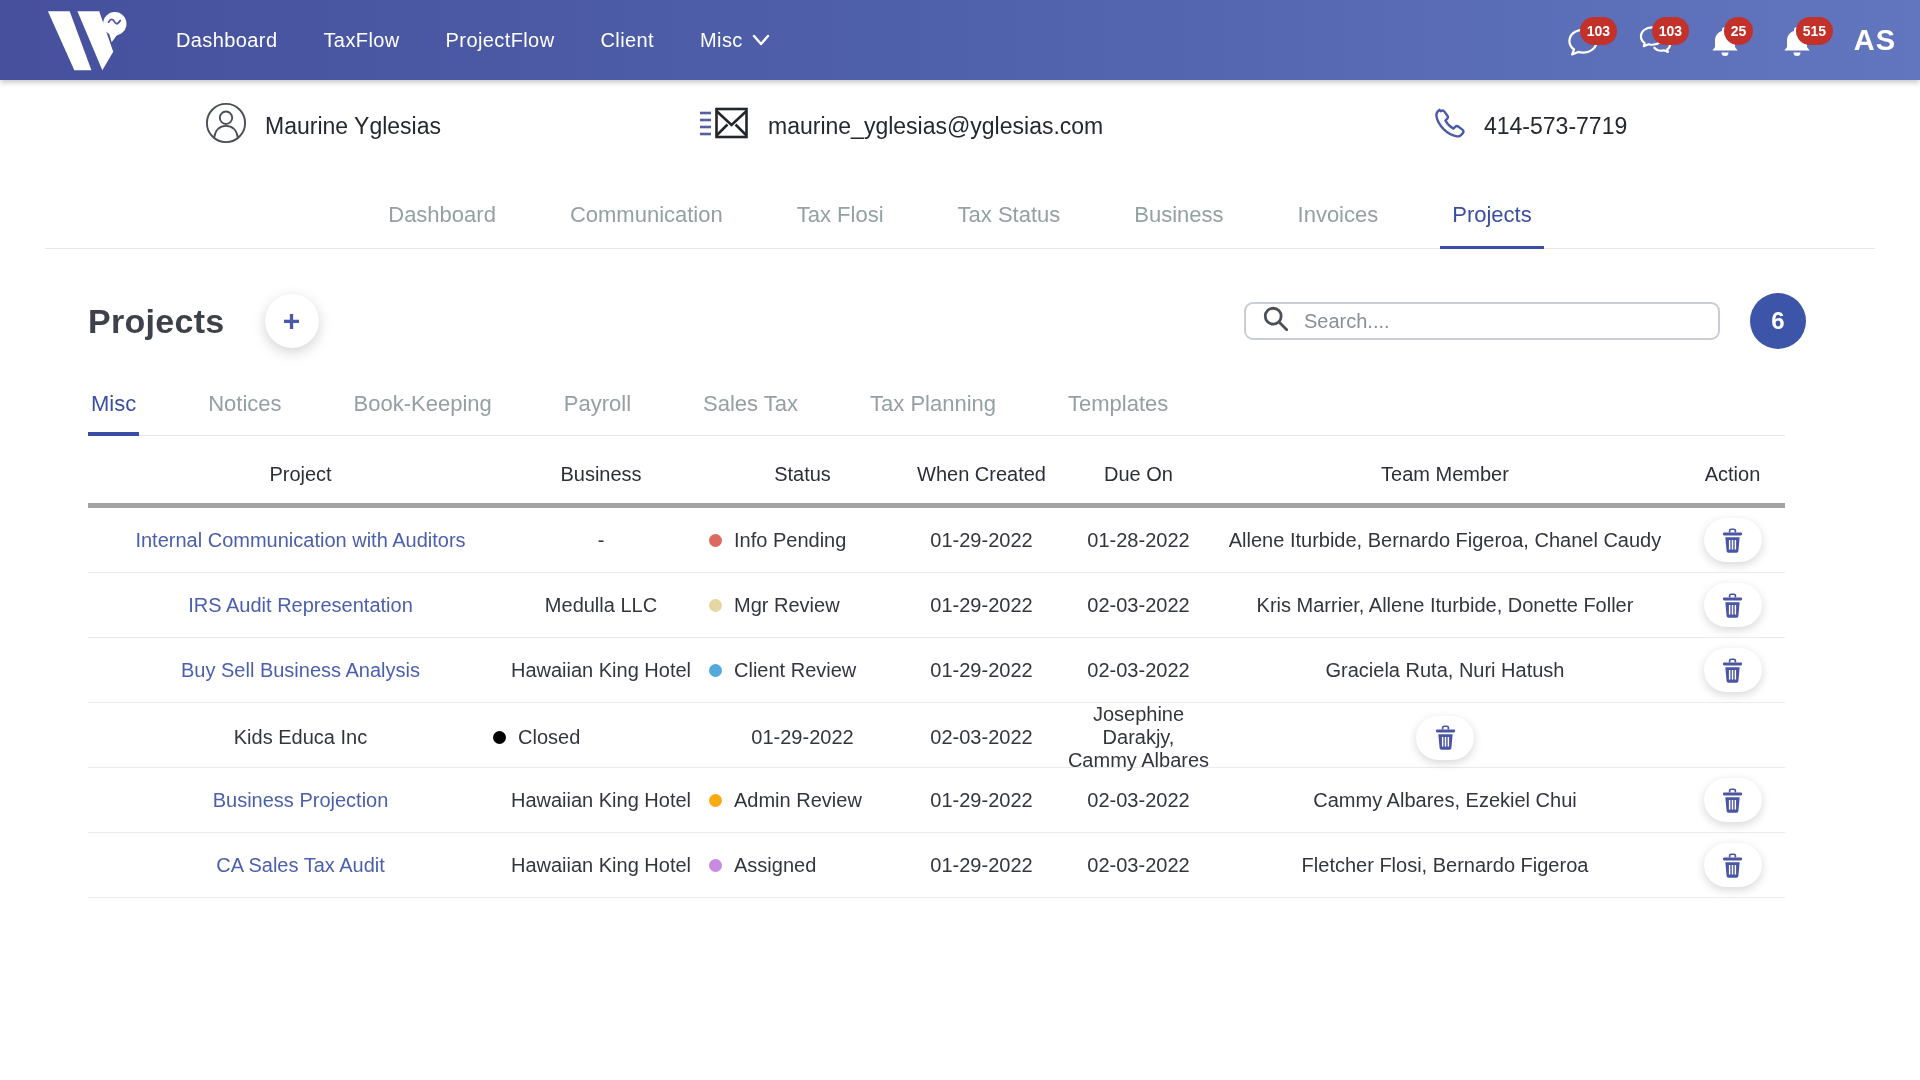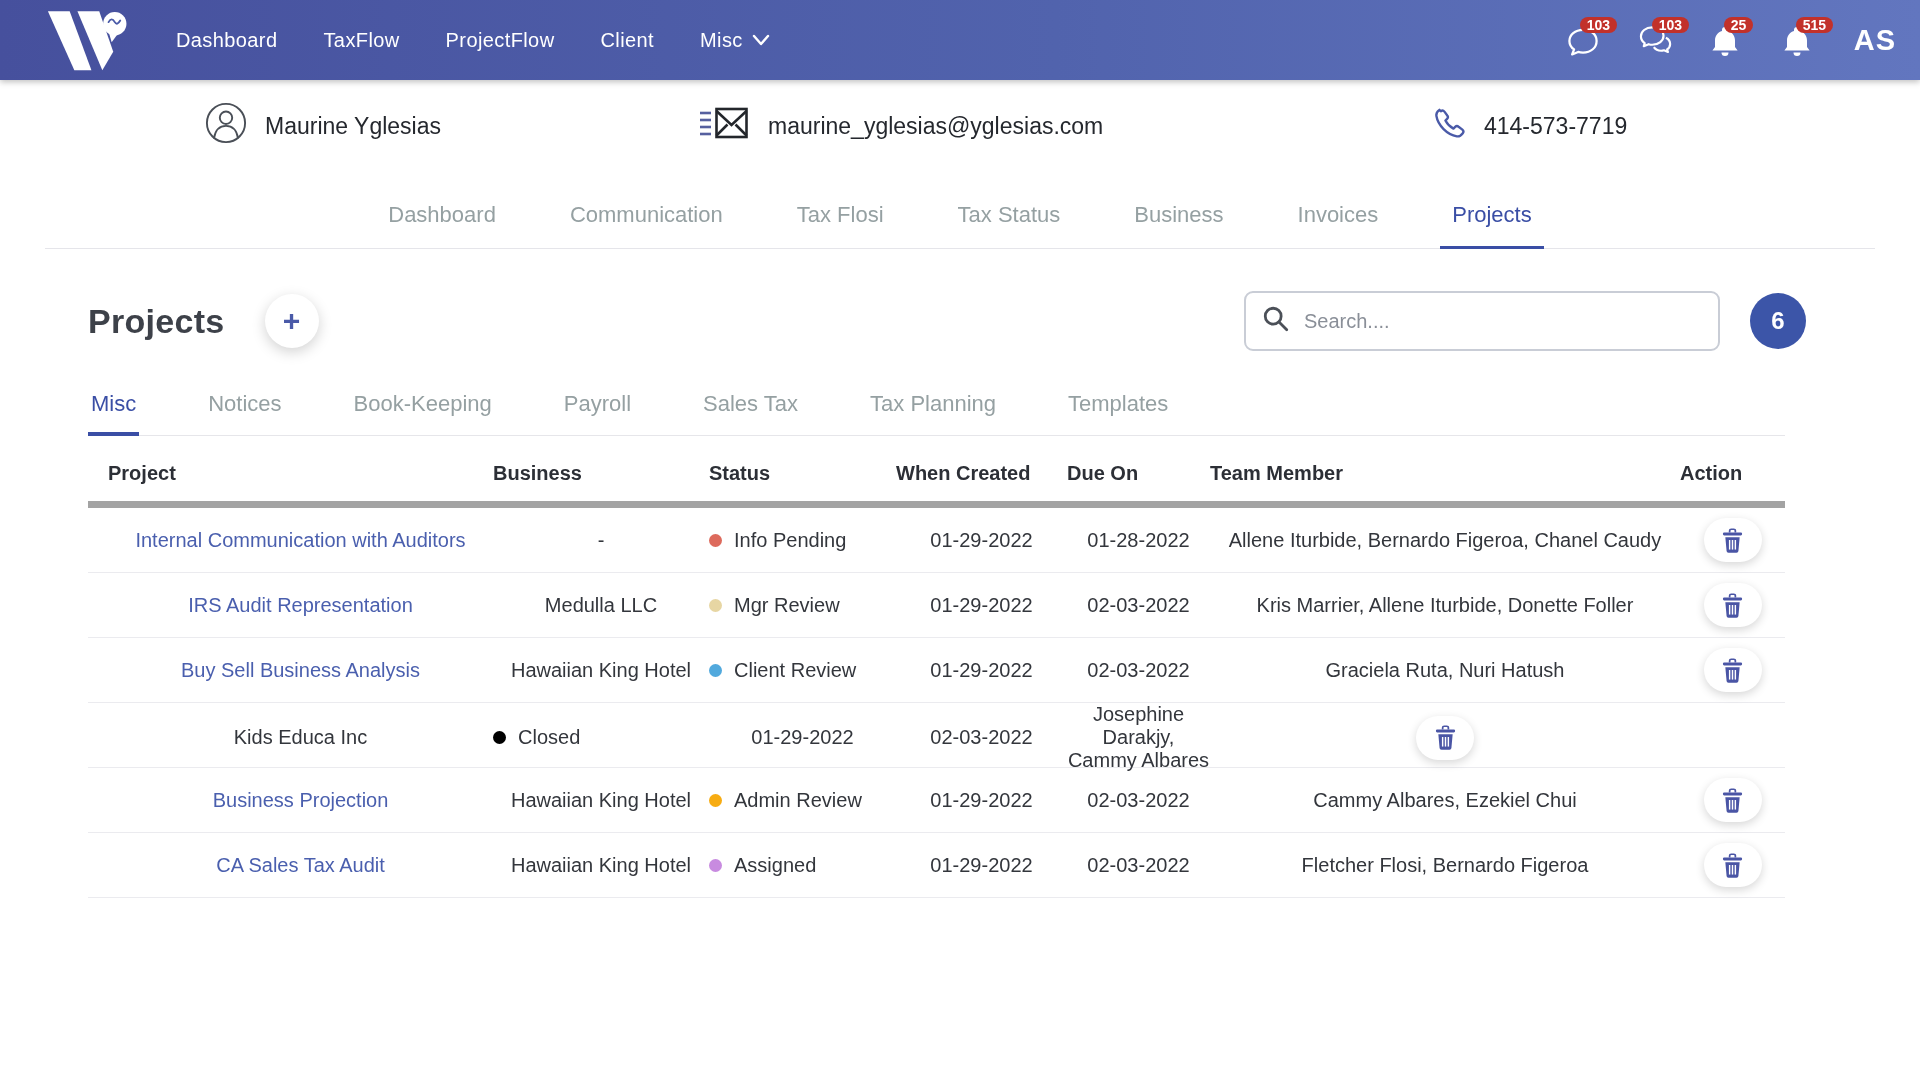--- a/index.html
+++ b/index.html
@@ -11,21 +11,21 @@
     background:linear-gradient(90deg, var(--navbar-start,#46509d) 0%, #5163ad 55%, var(--navbar-end,#6276bf) 100%);
     box-shadow:0 2px 6px rgba(0,0,0,.25); position:relative; z-index:5; }
   .logo { margin-left:40px; width:92px; height:70px; display:flex; align-items:center; cursor:pointer; }
   .nav-items { display:flex; gap:46px; margin-left:44px; font-size:20px; }
   .nav-link { color:#fff; text-decoration:none; cursor:pointer; letter-spacing:.4px;
     display:flex; align-items:center; gap:9px; }
   .nav-right { margin-left:auto; display:flex; align-items:center; gap:38px; margin-right:24px; }
   .notif { position:relative; width:34px; height:42px; cursor:pointer; }
   .notif-icon { position:absolute; left:0; bottom:0; }
   .badge { position:absolute; top:-2px; left:14px; background:var(--badge-red,#c2312a);
-    min-width:28px; height:16px; border-radius:15px; padding:0 7px; color:#fff;
+    min-width:28px; height:28px; border-radius:15px; padding:0 7px; color:#fff;
     display:flex; align-items:center; justify-content:center;
     font-size:14px; font-weight:bold; }
   .avatar { font-size:29px; font-weight:bold; letter-spacing:1px; cursor:pointer; }
 
   
   .client-bar { height:92px; position:relative; background:#fff; }
   .client-item { position:absolute; top:50%; transform:translateY(-50%);
     display:flex; align-items:center; gap:18px; font-size:23px; color:#25282e; }
   .client-name  { left:205px; }
   .client-email { left:698px; }
@@ -38,21 +38,21 @@
   .tab.active { color:var(--accent-blue,#3a4ea5); }
   .tab.active::after { content:""; position:absolute; left:0; right:0; bottom:-1px;
     height:3px; background:var(--accent-blue,#3a4ea5); }
 
   
   .toolbar { display:flex; align-items:center; margin:40px 114px 0 88px; height:64px; }
   .page-title { font-size:34px; font-weight:700; color:#3d4149; letter-spacing:.3px; }
   .add-btn { width:54px; height:54px; border-radius:50%; background:#fff; border:none;
     margin-left:40px; color:#4a5aa8; font-size:30px; font-weight:700; cursor:pointer;
     box-shadow:0 4px 14px rgba(0,0,0,.18); display:flex; align-items:center; justify-content:center; }
-  .search-box { margin-left:auto; width:476px; height:60px; border:2px solid #c9cdd6;
+  .search-box { margin-left:auto; width:476px; height:38px; border:2px solid #c9cdd6;
     border-radius:9px; display:flex; align-items:center; padding:0 16px; gap:14px; background:#fff; }
   .search-box input { border:none; outline:none; flex:1; font-size:20px; color:#333;
     font-family:"Liberation Sans", sans-serif; }
   .search-box input::placeholder { color:#8a8f98; }
   .count-badge { margin-left:30px; width:56px; height:56px; border-radius:50%;
     background:var(--count-badge-blue,#3c55a8); color:#fff; font-size:24px; font-weight:600;
     display:flex; align-items:center; justify-content:center; cursor:pointer; }
 
   
   .subtabs { display:flex; gap:66px; margin:34px 135px 0 88px;
@@ -60,22 +60,22 @@
   .subtab { padding:4px 3px 18px; cursor:pointer; position:relative; white-space:nowrap; }
   .subtab.active { color:var(--accent-blue,#3a4ea5); font-weight:500; }
   .subtab.active::after { content:""; position:absolute; left:0; right:0; bottom:-1px;
     height:4px; background:var(--accent-blue,#3a4ea5); }
 
   
   .table { margin:10px 135px 0 88px; }
   .thead, .trow { display:grid;
     grid-template-columns:385px 216px 187px 171px 143px 470px 1fr;
     align-items:center; padding-left:20px; }
-  .thead { height:62px; font-size:20px; font-weight:700; color:#2c2f36;
-    border-bottom:7px solid #a3a3a3; }
+  .thead { height:62px; font-size:20px; font-weight:400; color:#2c2f36;
+    border-bottom:5px solid #a3a3a3;text-align:center; }
   .trow { height:65px; font-size:20px; border-bottom:1px solid #ebebef;text-align:center; }
   .project-link { color:var(--link-blue,#4a5fae); text-decoration:none; cursor:pointer; }
   .status-cell { display:flex; align-items:center; gap:12px; }
   .dot { width:13px; height:13px; border-radius:50%; flex:0 0 auto; }
   .action-cell { display:flex; justify-content:center; }
   .trash-btn { width:58px; height:44px; border-radius:22px; border:none; background:#fff;
     box-shadow:0 3px 10px rgba(0,0,0,.16); cursor:pointer;
     display:flex; align-items:center; justify-content:center; }
 </style>
 </head>

